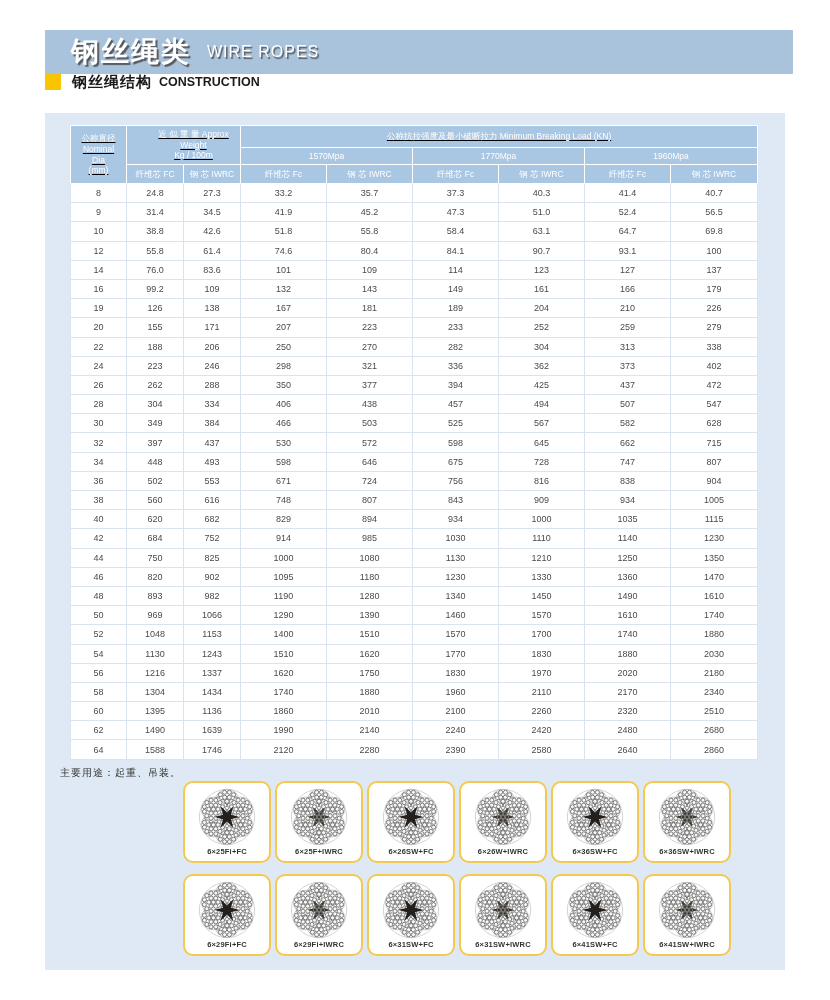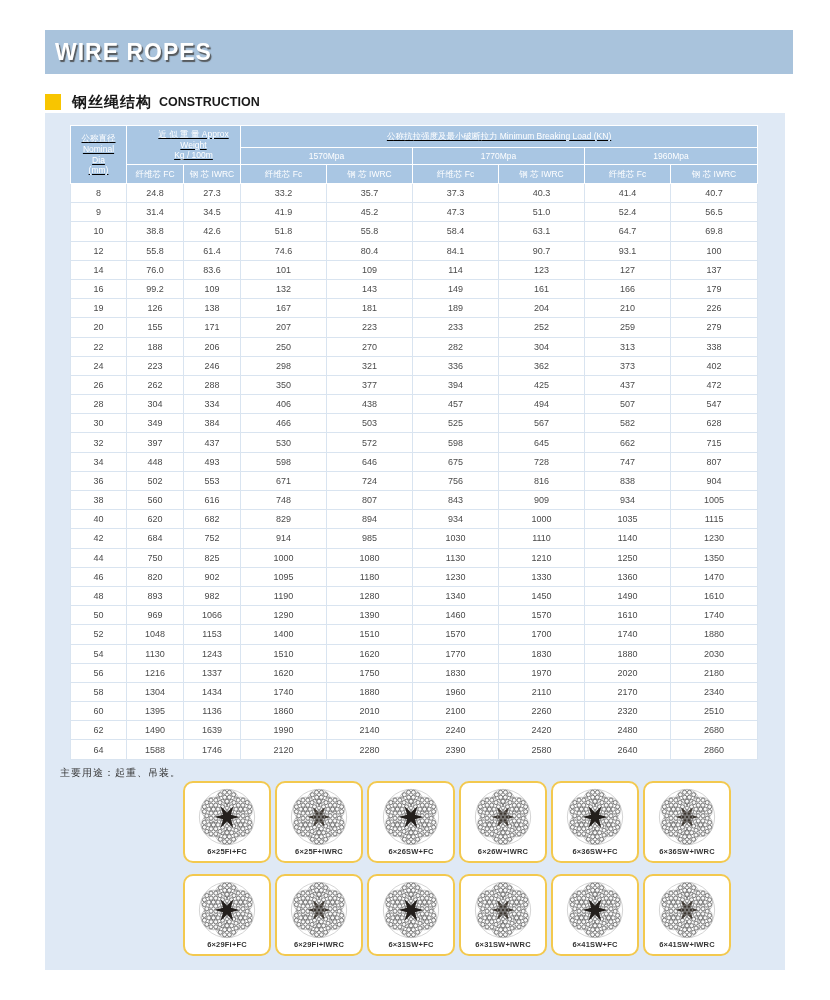--- a/index.html
+++ b/index.html
@@ -2,24 +2,24 @@
 <html><head>
 <meta charset="utf-8">
 <style>
   html,body{margin:0;padding:0;background:#ffffff;}
   body{width:830px;height:1000px;font-family:"Liberation Sans", sans-serif;position:relative;overflow:hidden;}
 
   .title-band{position:absolute;left:45px;top:30px;width:748px;height:44px;background:#a9c3dc;
     display:flex;align-items:center;}
   .title-cn{font-size:28px;font-weight:bold;color:#ffffff;margin-left:26px;letter-spacing:2px;
     text-shadow:2px 2px 1px rgba(70,70,70,0.85);}
-  .title-en{font-size:23px;font-weight:bold;color:#ffffff;margin-left:10px;letter-spacing:1px;
+  .title-en{font-size:16px;font-weight:normal;color:#ffffff;margin-left:16px;letter-spacing:1px;
     text-shadow:1.5px 1.5px 1px rgba(70,70,70,0.85);}
 
-  .section-line{position:absolute;left:45px;top:92px;height:20px;display:flex;align-items:center;}
+  .section-line{position:absolute;left:45px;top:72px;height:20px;display:flex;align-items:center;}
   .bullet{width:16px;height:16px;background:#f8c500;margin-right:11px;flex:0 0 auto;}
   .section-cn{font-size:15px;font-weight:bold;color:#1a1a1a;letter-spacing:1px;}
   .section-en{font-size:12.5px;font-weight:bold;color:#1a1a1a;margin-left:7px;}
 
   .panel{position:absolute;left:45px;top:113px;width:740px;height:857px;background:#dfe9f5;}
 
   table.spec{position:absolute;left:25px;top:12px;width:687px;border-collapse:collapse;table-layout:fixed;}
   table.spec th{background:#a9c6e3;color:#ffffff;font-weight:normal;border:1.5px solid #ffffff;
     text-align:center;vertical-align:middle;font-size:8.5px;line-height:1.25;padding:1px 0;}
   table.spec th.grp{font-size:8.5px;}
@@ -33,20 +33,21 @@
   .rope-row{display:flex;gap:4px;}
   .rope-box{width:88px;height:82px;background:#ffffff;border:2px solid #f3c94f;border-radius:10px;
     box-sizing:border-box;display:flex;flex-direction:column;align-items:center;justify-content:center;}
   .rope-box svg{display:block;}
   .rope-label{font-size:7.5px;color:#333333;margin-top:1px;font-weight:bold;letter-spacing:0.2px;}
 </style>
 </head>
 <body>
 
 <div class="title-band">
+  <span class="title-cn">钢丝绳类</span>
   <span class="title-en">WIRE ROPES</span>
 </div>
 
 <div class="section-line">
   <span class="bullet"></span>
   <span class="section-cn">钢丝绳结构</span>
   <span class="section-en">CONSTRUCTION</span>
 </div>
 
 <div class="panel">

